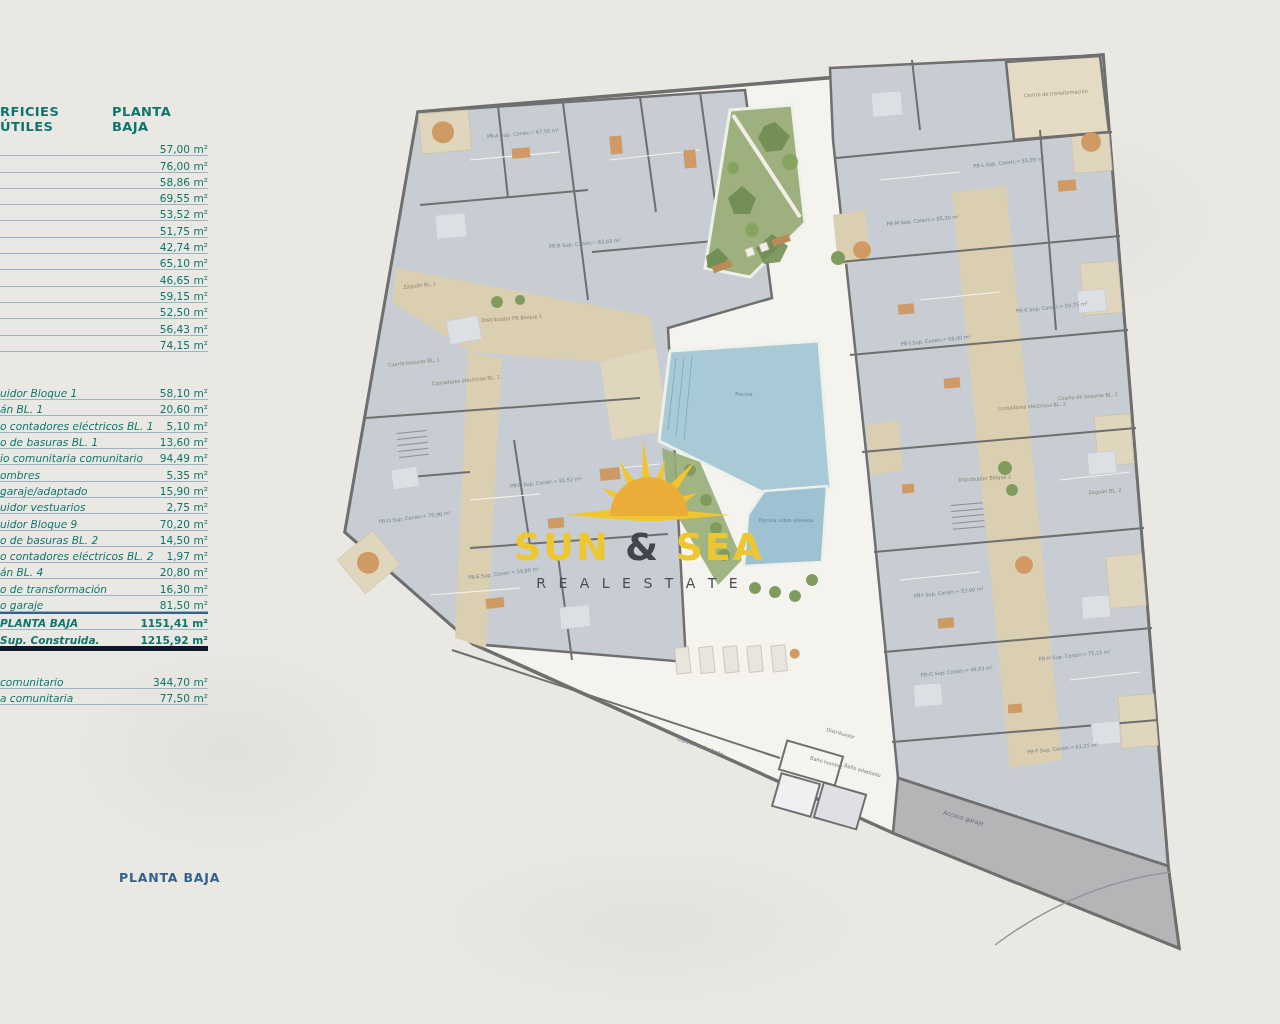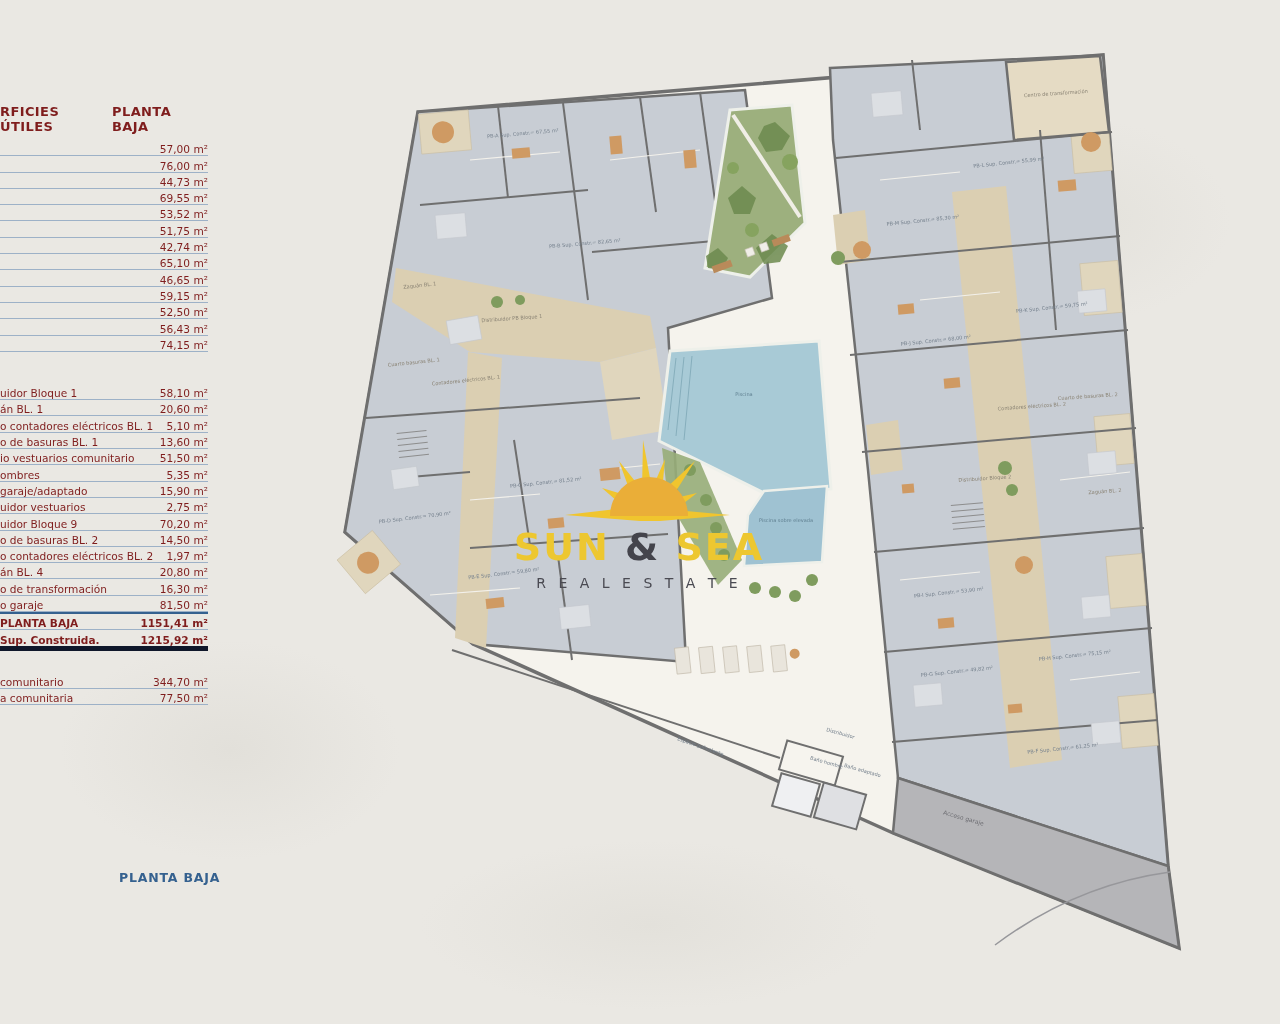--- a/index.html
+++ b/index.html
@@ -1,26 +1,26 @@
 <!DOCTYPE html>
 <html><head>
 <meta charset="utf-8">
 <style>
   html,body{margin:0;padding:0;}
   body{width:1280px;height:1024px;position:relative;overflow:hidden;
        background:#eae8e3;font-family:"DejaVu Sans",sans-serif;}
   .blot{position:absolute;border-radius:50%;pointer-events:none;}
   
-  .area-table{position:absolute;left:0;top:104px;width:208px;color:#7f1d1d;}
+  .area-table{position:absolute;left:0;top:104px;width:208px;color:#0f766e;}
   .thead{display:flex;justify-content:space-between;font-size:13px;font-weight:bold;
          letter-spacing:.4px;margin-bottom:6px;}
   .trow{display:flex;justify-content:flex-start;align-items:flex-end;
         height:15.3px;font-size:10.6px;border-bottom:1px solid #9db1c7;
         white-space:nowrap;overflow:hidden;}
-  .tlabel{overflow:hidden;}
+  .tlabel{overflow:hidden;font-style:italic;}
   .tvalue{margin-left:auto;padding-left:6px;}
   .gap1{height:32px;}
   .gap2{height:22px;}
   .trow.total{font-weight:600;}
   .trow.total-first{border-top:2px solid #35618f;}
   .trow.total-last{border-bottom:5px solid #0f172a;}
   .bottom-title{position:absolute;left:119px;top:870px;color:#35618f;
                 font-size:12.5px;font-weight:bold;letter-spacing:.8px;}
   svg{position:absolute;left:0;top:0;}
   svg text{font-family:"DejaVu Sans",sans-serif;}
@@ -46,21 +46,21 @@
   <div class="trow">
       <span class="tlabel"></span>
       <span class="tvalue">57,00 m²</span>
     </div>
   <div class="trow">
       <span class="tlabel"></span>
       <span class="tvalue">76,00 m²</span>
     </div>
   <div class="trow">
       <span class="tlabel"></span>
-      <span class="tvalue">44,73 m²</span>
+      <span class="tvalue">58,86 m²</span>
     </div>
   <div class="trow">
       <span class="tlabel"></span>
       <span class="tvalue">69,55 m²</span>
     </div>
   <div class="trow">
       <span class="tlabel"></span>
       <span class="tvalue">53,52 m²</span>
     </div>
   <div class="trow">
@@ -108,22 +108,22 @@
     </div>
   <div class="trow">
       <span class="tlabel">o contadores eléctricos BL. 1</span>
       <span class="tvalue">5,10 m²</span>
     </div>
   <div class="trow">
       <span class="tlabel">o de basuras BL. 1</span>
       <span class="tvalue">13,60 m²</span>
     </div>
   <div class="trow">
-      <span class="tlabel">io vestuarios comunitario</span>
-      <span class="tvalue">51,50 m²</span>
+      <span class="tlabel">io comunitaria comunitario</span>
+      <span class="tvalue">94,49 m²</span>
     </div>
   <div class="trow">
       <span class="tlabel">ombres</span>
       <span class="tvalue">5,35 m²</span>
     </div>
   <div class="trow">
       <span class="tlabel">garaje/adaptado</span>
       <span class="tvalue">15,90 m²</span>
     </div>
   <div class="trow">

